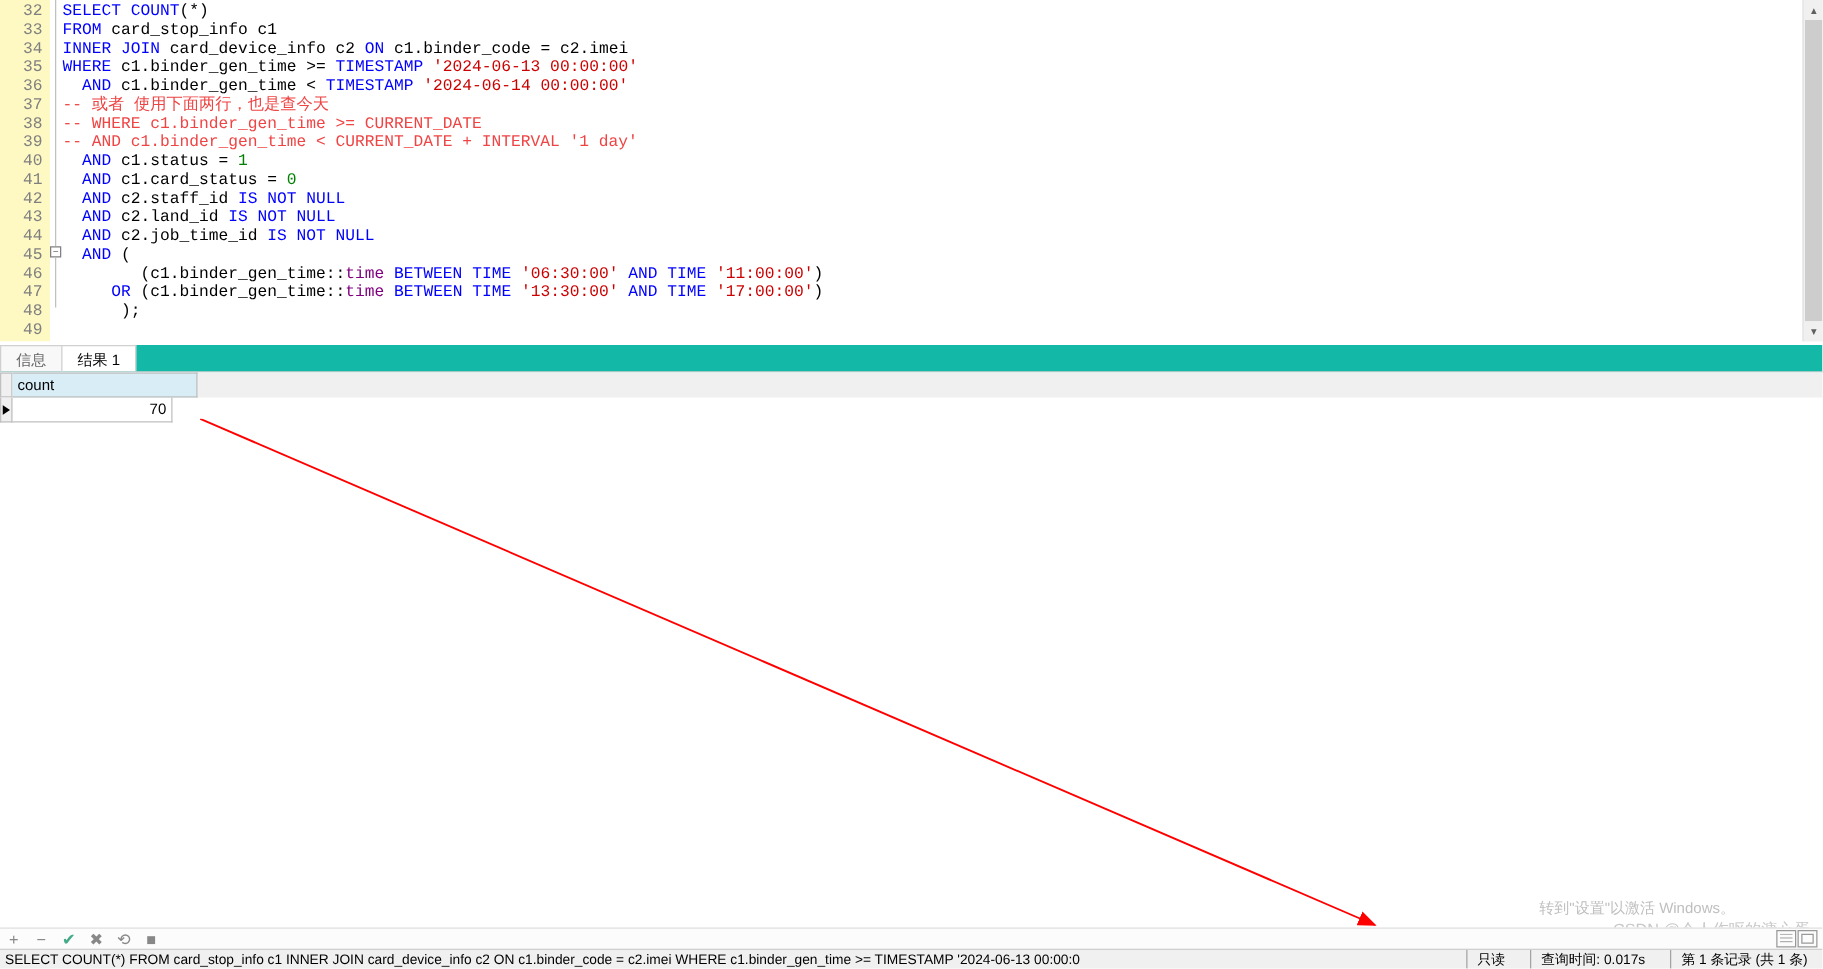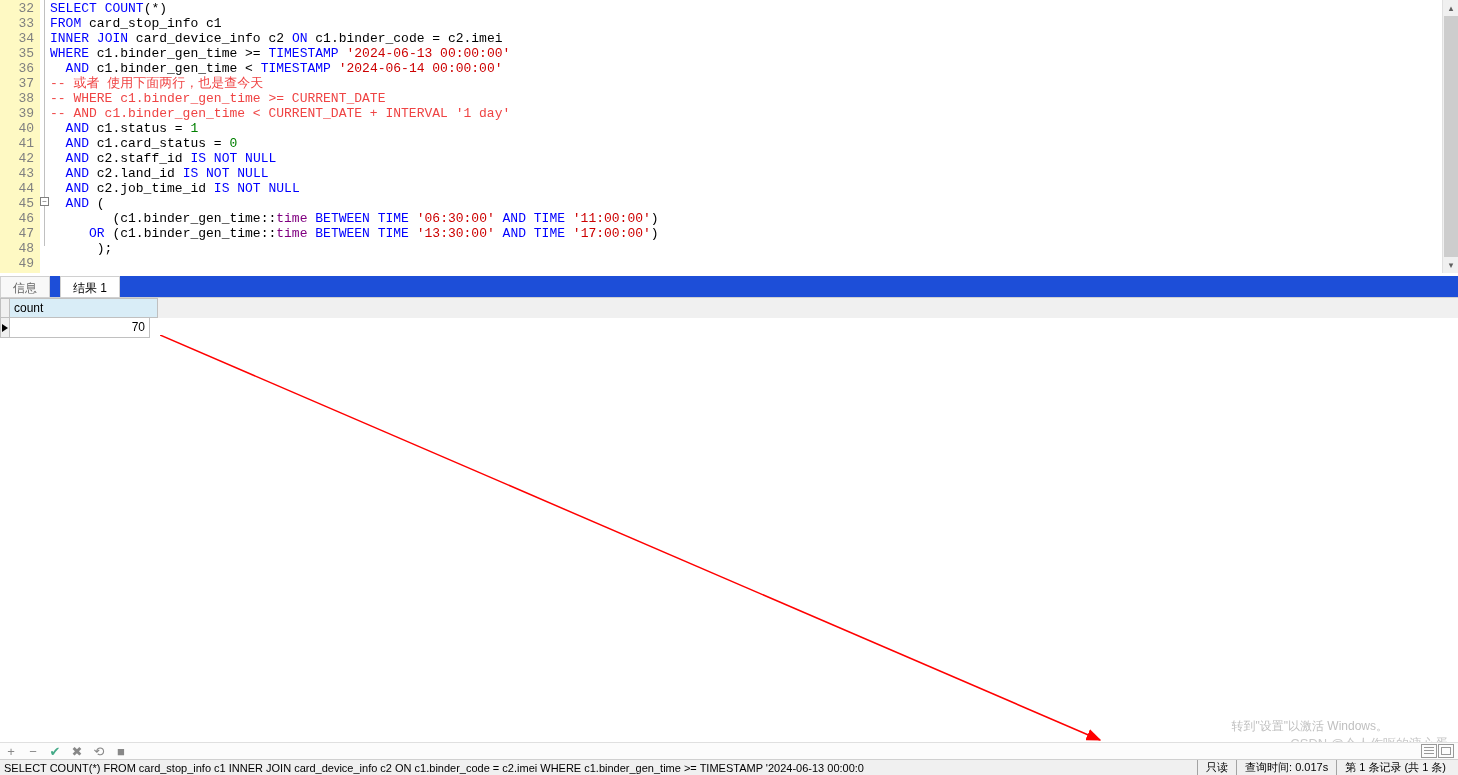--- a/index.html
+++ b/index.html
@@ -15,42 +15,42 @@
 .kw { color:#0000ff;text-align:right; }
 .str { color:#cc0000;margin-top:11px; }
 .cmt { color:#ef4444; }
 .num { color:#008000; }
 .cast { color:#800080; }
 .vscroll { position:absolute; top:0; right:0; width:16px; height:273px; background:#f0f0f0; border-left:1px solid #e0e0e0;}
 .vscroll-up, .vscroll-down { width:16px; height:16px; background:#f0f0f0; display:flex; align-items:center; justify-content:center; color:#606060; font-size:9px;}
 .vscroll-up{position:absolute;top:0;}
 .vscroll-down{position:absolute;bottom:0;}
 .vscroll-thumb { position:absolute; top:16px; left:1px; width:14px; height:241px; background:#cdcdcd; }
-.tabs { position:absolute; top:276px; left:0; right:0; height:22px; background:#1d4ed8; border-bottom:1px solid #d0d0d0; display:flex;gap:11px; }
+.tabs { position:absolute; top:276px; left:0; right:0; height:22px; background:#14b8a6; border-bottom:1px solid #d0d0d0; display:flex; }
 .tab { padding:3px 12px 2px 12px; border:1px solid #d0d0d0; border-bottom:none; margin-right:-1px; background:#f8f8f8; cursor:pointer; color:#666;}
 .tab.active { background:#fff; position:relative; z-index:1; color:#000;}
 .grid { position:absolute; top:298px; left:0; right:0; bottom:33px; background:#fff;}
 .grid-header { display:flex; background:#f0f0f0;}
 .grid-hcorner{ width:10px; height:20px; border:1px solid #c0c0c0; background:#f0f0f0;}
 .grid-hcell { width:148px; height:20px; border:1px solid #c0c0c0; border-left:none; background:#d9edf7; padding:2px 4px; font-size:12px; color:#000;}
 .grid-row { display:flex; }
 .grid-rowhead { width:10px; height:20px; border:1px solid #c0c0c0; border-top:none; background:#f0f0f0; display:flex; align-items:center; justify-content:center;}
 .grid-rowhead svg{width:6px;height:8px;}
-.grid-cell { width:140px; height:20px; border:1px solid #c0c0c0; border-top:none; border-left:none; padding:2px 4px; text-align:right; font-size:12px;}
+.grid-cell { width:128px; height:20px; border:1px solid #c0c0c0; border-top:none; border-left:none; padding:2px 4px; text-align:right; font-size:12px;}
 .annot-line { position:absolute; pointer-events:none; }
 .toolbar { position:absolute; bottom:16px; left:0; right:0; height:17px; background:#fcfcfc; border-top:1px solid #e0e0e0; display:flex; align-items:center; padding:0 4px; gap:8px;}
 .toolbar .tbtn { color:#888; font-size:13px; width:14px; text-align:center; cursor:pointer;}
 .toolbar .tbtn.green{color:#4a8;}
 .toolbar .spacer{flex:1;}
 .toolbar .vmode{display:flex;gap:1px;}
 .toolbar .vmode span{width:16px;height:14px;border:1px solid #999; display:inline-block; position:relative;}
 .toolbar .vmode span::before{content:'';position:absolute;inset:2px; }
 .toolbar .vmode span:first-child::before{background:linear-gradient(#999 1px,transparent 1px) 0 0/100% 3px;}
 .toolbar .vmode span:last-child::before{border:1px solid #999;}
-.status { position:absolute; bottom:0; left:0; right:0; height:16px; background:#f0f0f0; border-top:1px solid #d0d0d0; display:flex; align-items:center; font-size:11px; padding:0 4px; white-space:nowrap; overflow:hidden;}
+.status { position:absolute; bottom:0; left:0; right:0; height:16px; background:#f0f0f0; border-top:1px solid #d0d0d0; display:flex; align-items:center; font-size:11px; padding:0 4px; white-space:nowrap; overflow:hidden;gap:12px;}
 .status .s1{flex:1; overflow:hidden;}
 .status .s2,.status .s3,.status .s4{border-left:1px solid #a3a3a3;padding:0 8px;}
 .watermark{position:absolute; right:70px; bottom:40px; color:#bfbfbf; pointer-events:none; text-align:left;}
 .watermark .w1{font-size:22px;}
 .watermark .w2{font-size:12px; margin-top:2px;}
 .csdn{position:absolute; right:10px; bottom:22px; color:#c8c8c8; font-size:13px;}
 </style>
 </head>
 <body>
 

